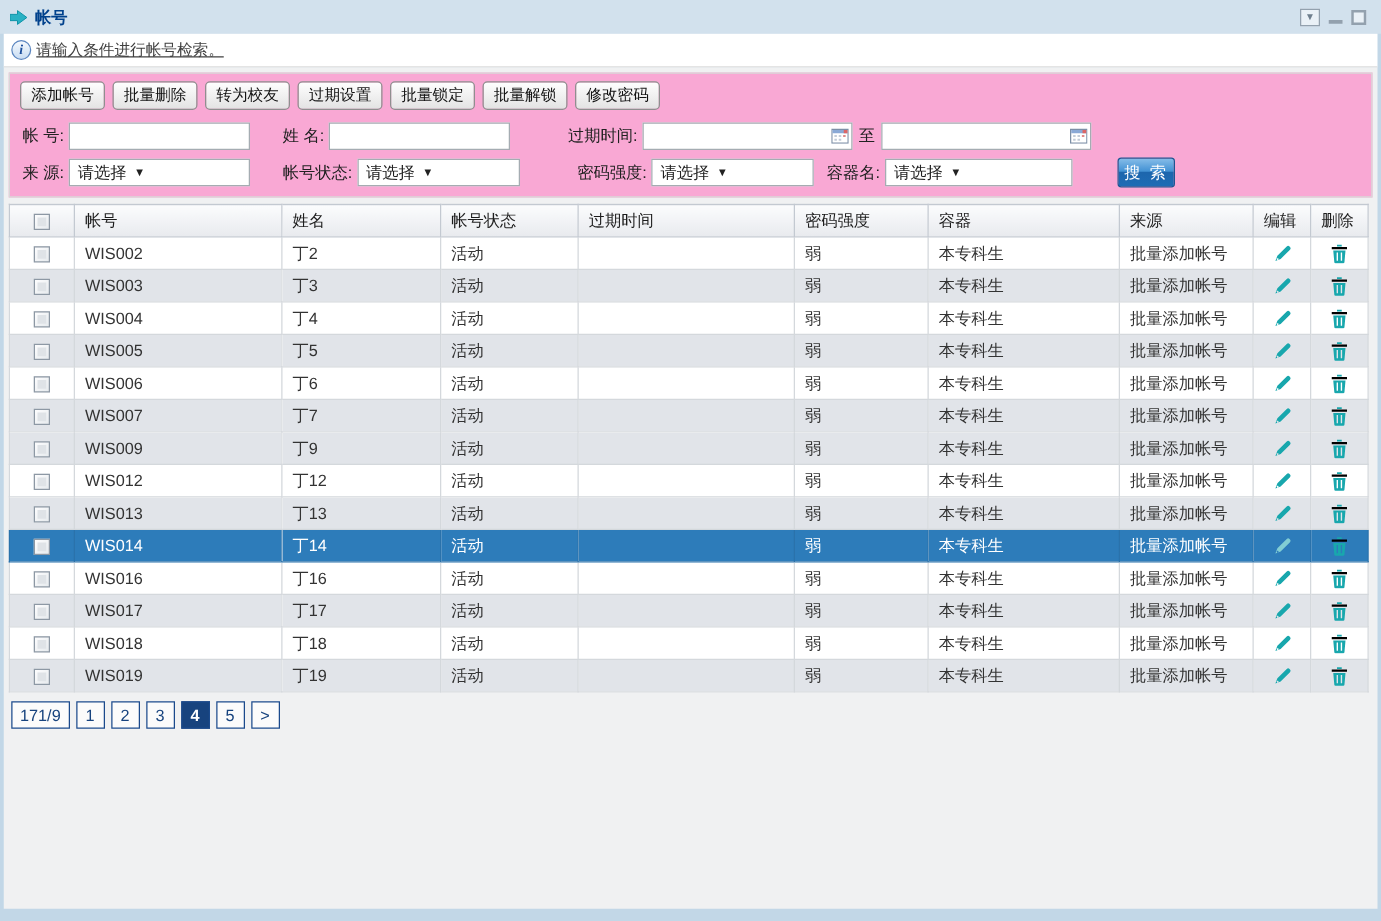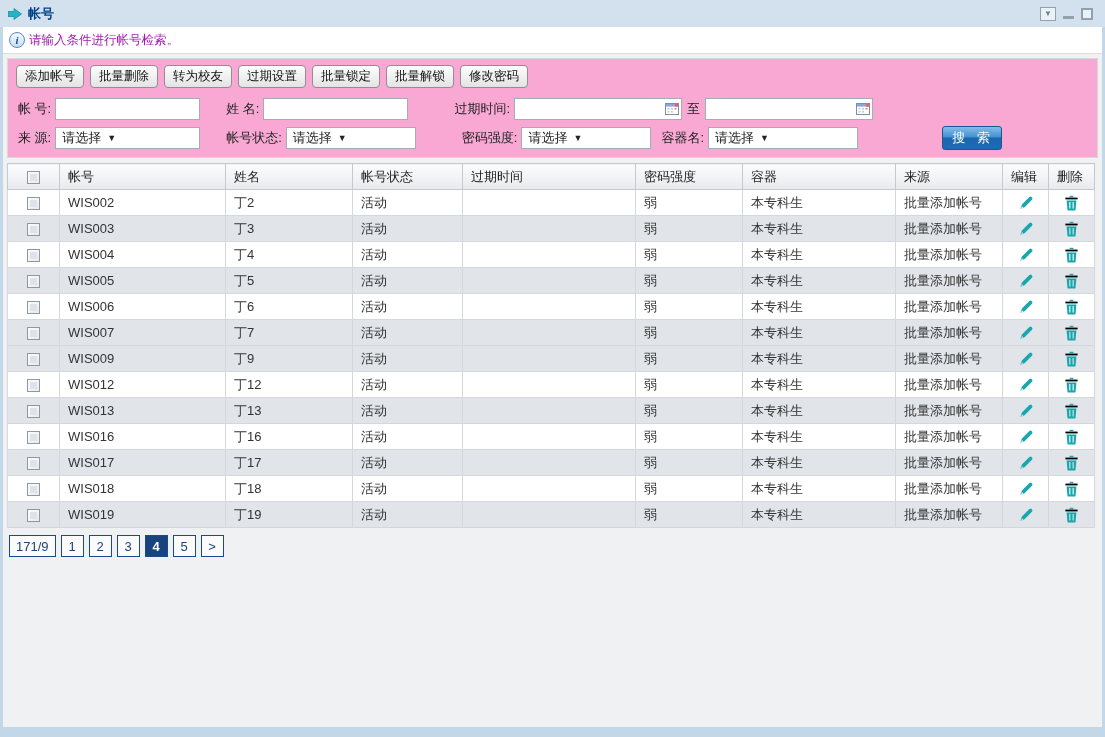--- a/index.html
+++ b/index.html
@@ -15,37 +15,37 @@
   .title-arrow{display:inline-flex;margin-right:5px;}
   .page-title{font-size:13px;font-weight:bold;color:#00418c;}
   .titlebar-spacer{flex:1;}
   .win-controls{display:flex;align-items:center;gap:7px;padding-right:4px;}
   .wc-box{width:16px;height:14px;border:1px solid #93a1ae;background:#eaf1f7;display:flex;align-items:center;justify-content:center;font-size:8px;color:#6f7f8e;cursor:pointer;}
   .wc-min{width:11px;height:3px;background:#93a1ae;margin-top:8px;cursor:pointer;}
   .wc-max{width:12px;height:12px;border:2px solid #93a1ae;background:#eaf1f7;cursor:pointer;}
   
   .infobar{position:absolute;top:27px;left:3px;right:3px;height:27px;background:#ffffff;border-bottom:1px solid #dcdcdc;display:flex;align-items:center;padding:0 6px;}
   .info-icon{width:16px;height:16px;border-radius:50%;border:1px solid #5b86c0;background:linear-gradient(#f5f9fd,#c9ddf3);color:#1c4e9c;font:italic bold 11px "Liberation Serif","DejaVu Serif",serif;display:flex;align-items:center;justify-content:center;margin-right:4px;}
-  .info-text{font-size:12.5px;color:#a21caf;}
+  .info-text{font-size:12.5px;color:#404040;text-decoration:underline;}
   
   .content{position:absolute;top:54px;left:3px;right:3px;bottom:10px;background:#f0f1f2;padding:4px;overflow:hidden;}
   .form-panel{background:#f9a8d4;border:1px solid #d8d8d8;padding:4px 6px 6px 6px;}
   .toolbar{display:flex;gap:6px;margin:2px 0 7px 2px;}
   .tbtn{font-family:inherit;font-size:12.5px;color:#111;padding:3px 8px;border:1px solid #8f8f8f;border-radius:4px;background:linear-gradient(#fefefe,#e3e3e3);cursor:pointer;line-height:1.2;}
   .form-row{display:flex;align-items:center;height:27px;font-size:13px;color:#222;margin-left:4px;}
   .flabel{white-space:pre;margin-right:4px;}
   .tinput{height:22px;border:1px solid #a5acb2;background:#fff;font-family:inherit;font-size:13px;padding:0 4px;}
   .w145{width:145px;} .w130{width:130px;} .w150{width:150px;}
   .datebox{position:relative;width:168px;height:22px;}
   .datebox .tinput{width:100%;padding-right:20px;}
   .cal-icon{position:absolute;right:3px;top:4px;cursor:pointer;display:inline-flex;}
   .selectbox{height:22px;border:1px solid #a5acb2;background:#fff;display:flex;align-items:center;padding:0 6px 0 6px;font-size:13px;color:#222;cursor:pointer;}
   .sel-arrow{font-size:9px;color:#222;margin-left:6px;}
   .gap1{width:26px;} .gap2{width:46px;} .gap3{width:10px;}
-  .search-btn{font-family:Liberation Mono, monospace;width:60px;height:24px;margin-left:84px;border:1px solid #1c5692;border-radius:3px;background:linear-gradient(#85bce8,#4392d4 45%,#1d66ad 50%,#1e6cb5);color:#fff;font-size:13px;cursor:pointer;letter-spacing:2px;}
+  .search-btn{font-family:Liberation Serif, serif;width:46px;height:24px;margin-left:36px;border:1px solid #1c5692;border-radius:3px;background:linear-gradient(#85bce8,#4392d4 45%,#1d66ad 50%,#1e6cb5);color:#fff;font-size:13px;cursor:pointer;letter-spacing:2px;}
   
   table.grid{border-collapse:collapse;table-layout:fixed;width:1087px;margin-top:5px;font-size:13px;background:#fff;border:1px solid #b9bfc6;}
   .grid th{height:26px;font-weight:normal;text-align:left;padding:0 8px;background:linear-gradient(#fbfcfd,#e8eaee);border:1px solid #c3c9d1;color:#1d1d1d;overflow:hidden;white-space:nowrap;}
   .grid td{height:26px;padding:0 8px;border:1px solid #d4d8dc;overflow:hidden;white-space:nowrap;color:#333;}
   .grid th.cc, .grid td.cc{text-align:center;padding:0;}
   tr.even td{background:#ffffff;}
   tr.odd td{background:#e1e4e9;}
   tr.selected td{background:#2d7cba;color:#fff;border-color:#2a72ab;}
   .cb{display:inline-block;width:13px;height:13px;border:1px solid #8d98a4;background:linear-gradient(135deg,#fdfdfe,#e7ebee);vertical-align:middle;position:relative;cursor:pointer;}
   .cb::after{content:"";position:absolute;inset:2px;background:#dfe3e7;}
@@ -419,20 +419,46 @@
     <td class="cc">
       <span class="icon-btn">
         <svg class="trash" width="15" height="16" viewBox="0 0 15 16">
                 <path d="M5.6 0.8 h3.8 v1.4 h-3.8 Z"></path>
                 <rect x="1.4" y="2.6" width="12.2" height="1.8"></rect>
                 <path fill-rule="evenodd" d="M2.6 5.4 h9.8 l-0.85 9.3 a0.95 0.95 0 0 1 -0.95 0.85 H4.4 a0.95 0.95 0 0 1 -0.95 -0.85 Z M5.3 7 h1.1 v6.6 H5.3 Z M8.6 7 h1.1 v6.6 H8.6 Z"></path>
               </svg>
       </span>
     </td>
   </tr>
+        <tr class="even selected">
+    <td class="cc"><span class="cb"></span></td>
+    <td class="c-account">WIS014</td>
+    <td class="c-name">丁14</td>
+    <td class="c-status">活动</td>
+    <td class="c-expire"></td>
+    <td class="c-strength">弱</td>
+    <td class="c-container">本专科生</td>
+    <td class="c-source">批量添加帐号</td>
+    <td class="cc">
+      <span class="icon-btn">
+        <svg class="pencil" width="16" height="16" viewBox="0 0 16 16">
+                <path d="M3.9 9.6 L11.4 2.1 Q12.5 1.1 13.6 2.1 L14 2.6 Q15 3.7 14 4.7 L6.5 12.2 L2.3 13.8 Z M4.1 11.6 a0.7 0.7 0 1 0 0.01 0 Z" fill-rule="evenodd"></path>
+              </svg>
+      </span>
+    </td>
+    <td class="cc">
+      <span class="icon-btn">
+        <svg class="trash" width="15" height="16" viewBox="0 0 15 16">
+                <path d="M5.6 0.8 h3.8 v1.4 h-3.8 Z"></path>
+                <rect x="1.4" y="2.6" width="12.2" height="1.8"></rect>
+                <path fill-rule="evenodd" d="M2.6 5.4 h9.8 l-0.85 9.3 a0.95 0.95 0 0 1 -0.95 0.85 H4.4 a0.95 0.95 0 0 1 -0.95 -0.85 Z M5.3 7 h1.1 v6.6 H5.3 Z M8.6 7 h1.1 v6.6 H8.6 Z"></path>
+              </svg>
+      </span>
+    </td>
+  </tr>
         <tr class="even">
     <td class="cc"><span class="cb"></span></td>
     <td class="c-account">WIS016</td>
     <td class="c-name">丁16</td>
     <td class="c-status">活动</td>
     <td class="c-expire"></td>
     <td class="c-strength">弱</td>
     <td class="c-container">本专科生</td>
     <td class="c-source">批量添加帐号</td>
     <td class="cc">

